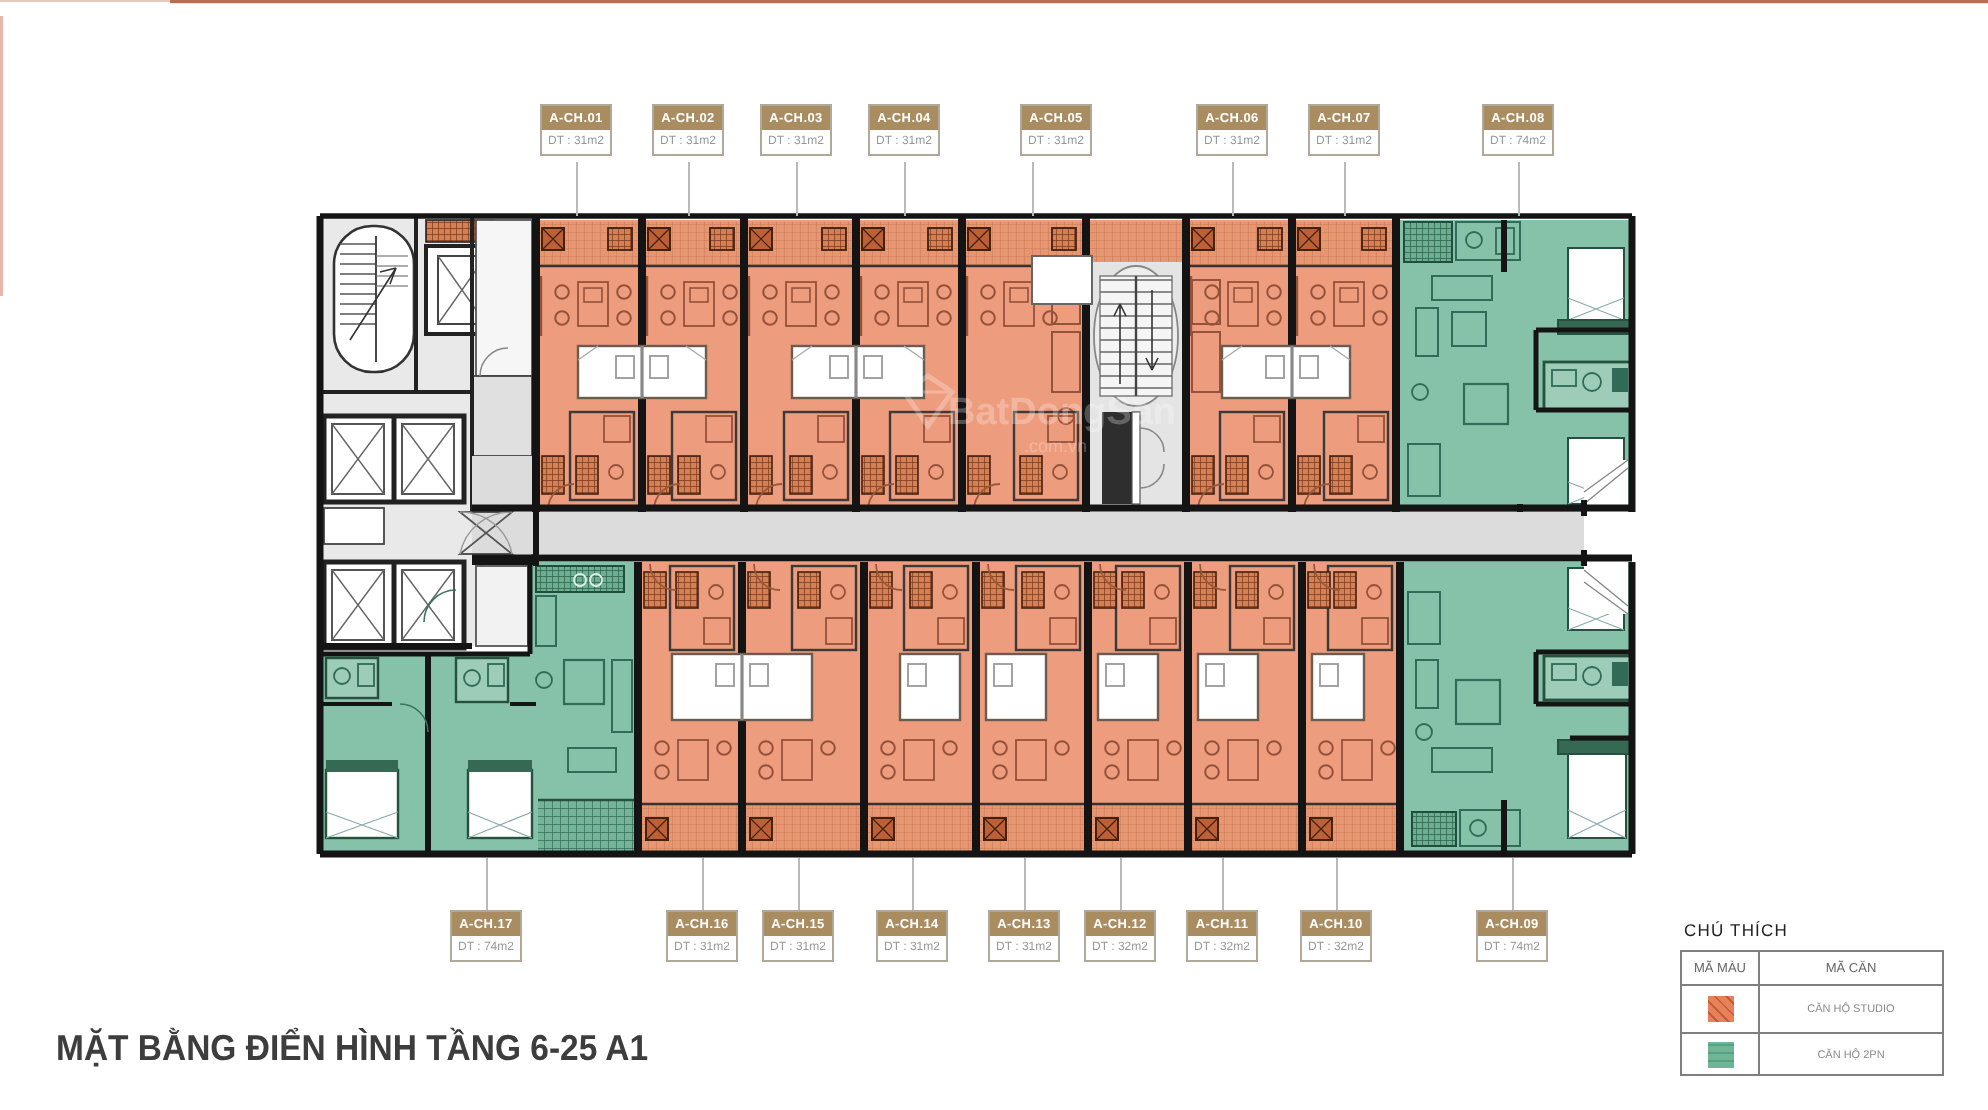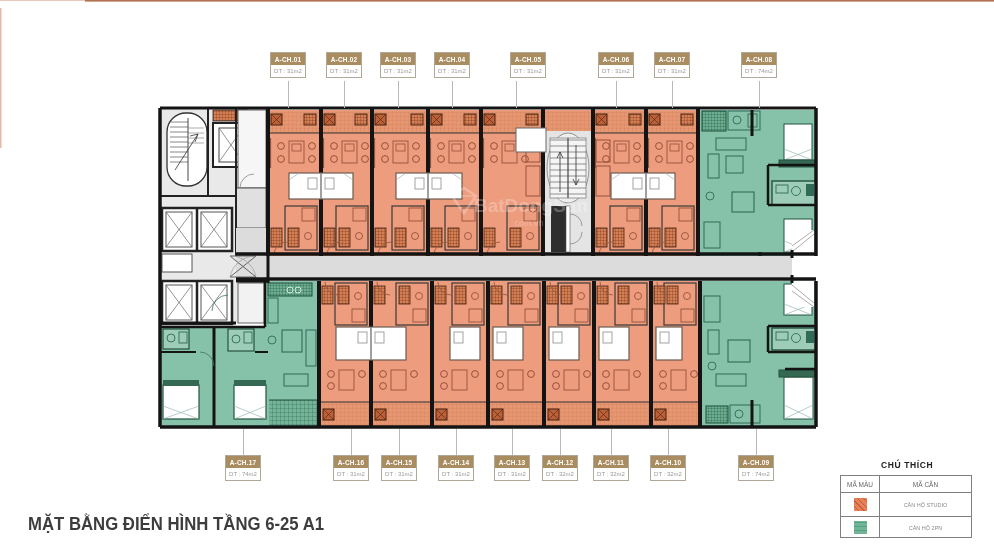--- a/index.html
+++ b/index.html
@@ -9,21 +9,21 @@
  padding:3px 0 2px 0;letter-spacing:0.2px;}
 .lb{color:#999;font-size:6px;text-align:center;padding:3px 0 3px 0;}
 .vline{position:absolute;width:1px;background:#b9b9b9;}
 #title{position:absolute;left:28px;top:514px;font-size:18px;font-weight:bold;color:#3d3d3d;
  letter-spacing:0px;transform:scaleX(0.93);transform-origin:left;}
 #legend{position:absolute;left:840px;top:475px;width:130px;height:61px;border:1px solid #808080;}
 #legend .row{display:flex;border-bottom:1px solid #808080;}
 #legend .row:last-child{border-bottom:none;}
 #legend .c1{width:38px;border-right:1px solid #808080;display:flex;align-items:center;justify-content:center;}
 #legend .c2{flex:1;display:flex;align-items:center;justify-content:center;color:#8a8a8a;}
-#lt{position:absolute;left:881px;top:460px;font-size:8.5px;font-weight:bold;color:#222;letter-spacing:0.6px;}
+#lt{position:absolute;left:842px;top:460px;font-size:8.5px;font-weight:normal;color:#222;letter-spacing:0.6px;}
 .sw{width:13px;height:13px;}
 </style></head>
 <body>
 <div id="page">
 <svg width="994" height="555" viewBox="0 0 994 555" style="position:absolute;left:0;top:0">
 <defs>
 <pattern id="hOr" width="4" height="4" patternUnits="userSpaceOnUse">
  <rect width="4" height="4" fill="#E79672"></rect>
  <path d="M0 0H4M0 0V4" stroke="#CB7A56" stroke-width="0.55"></path>
 </pattern>

